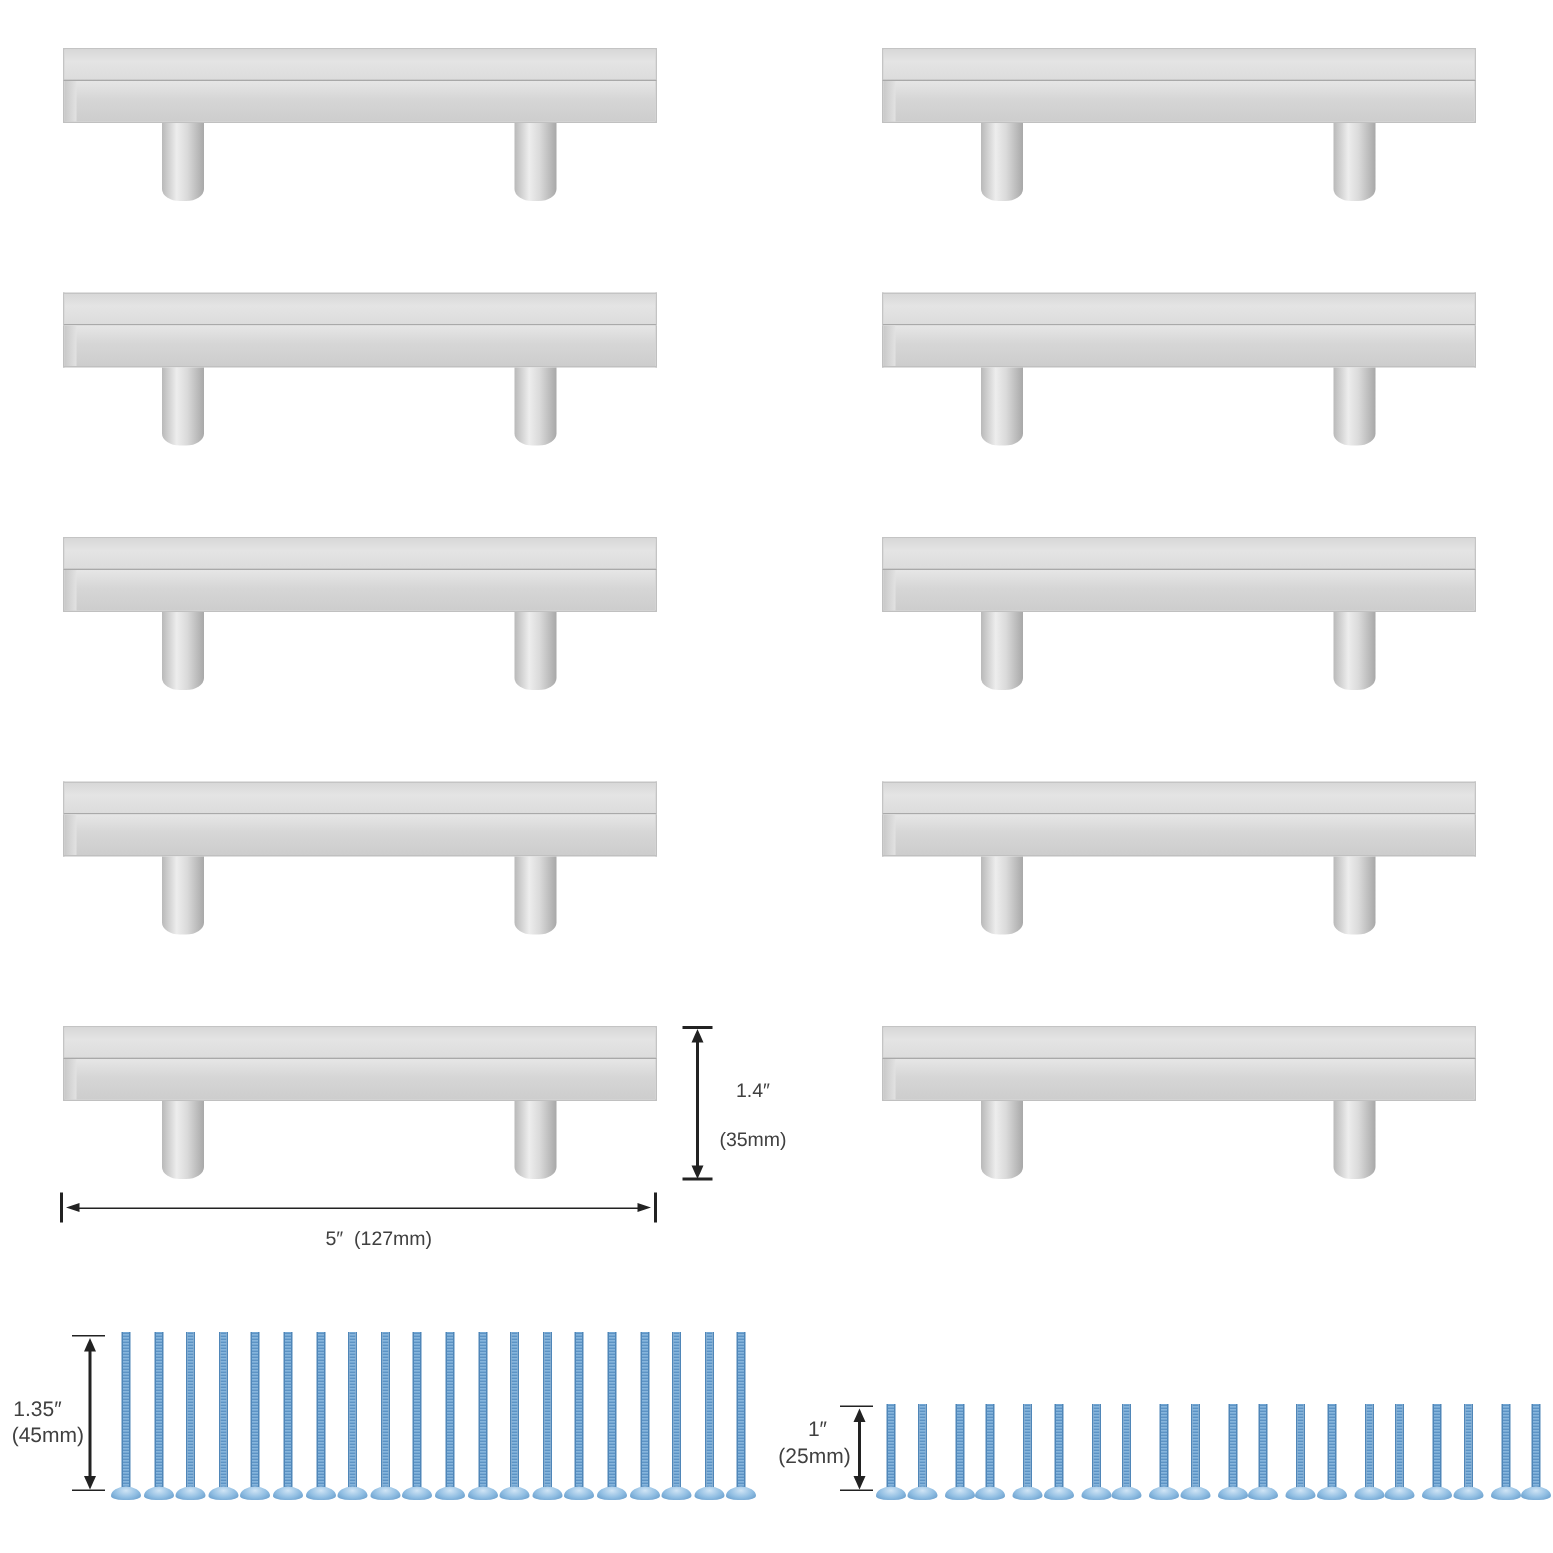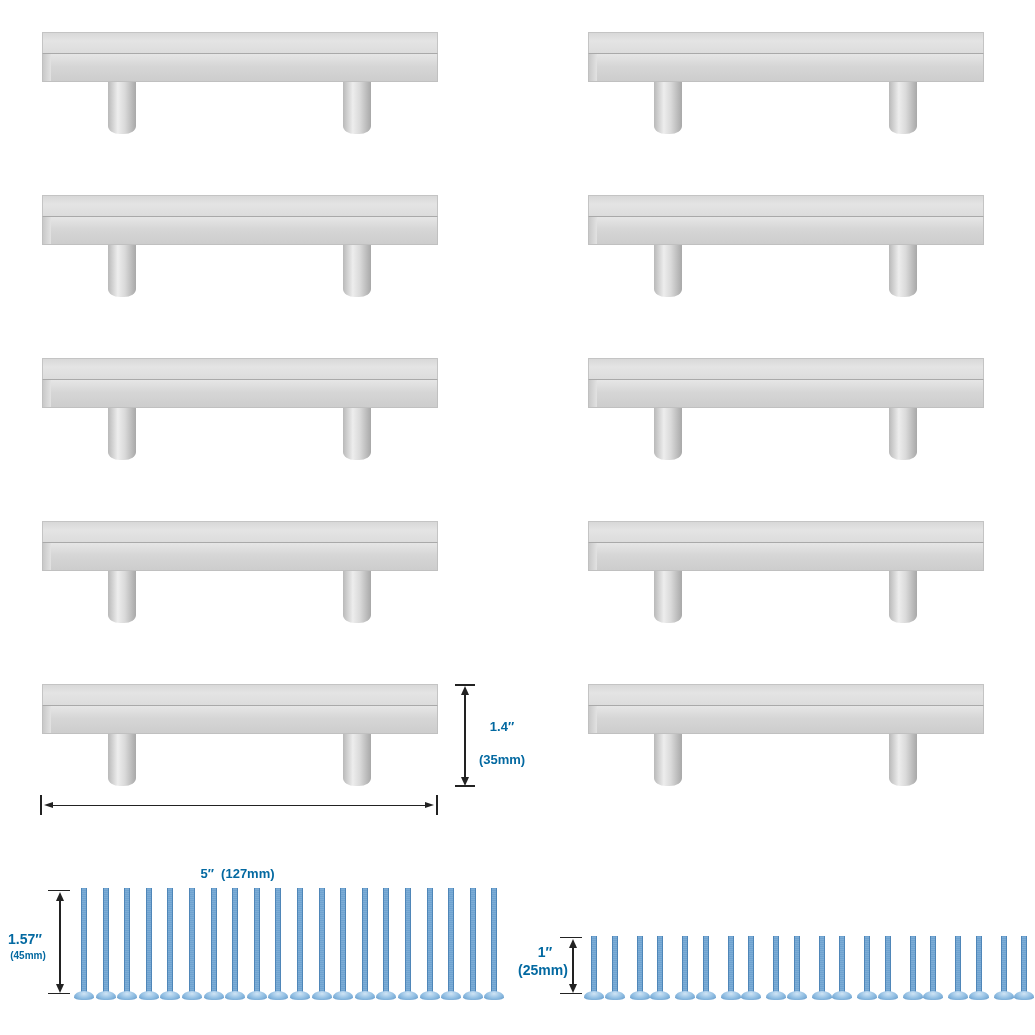--- a/index.html
+++ b/index.html
@@ -11,21 +11,21 @@
   .bar-front { position:absolute; left:0; top:22px; width:396px; height:28px;
     background:linear-gradient(180deg,#e6e6e6 0%,#d6d6d6 45%,#cdcdcd 100%);
     border:1px solid #c0c0c0; border-top:none; box-sizing:border-box; }
   .bar-front::before { content:""; position:absolute; left:0; top:0; width:8px; height:100%; background:linear-gradient(90deg,#c9c9c9,#e2e2e2); }
   .post { position:absolute; top:50px; width:28px; height:52px;
     background:linear-gradient(90deg,#b9b9b9 0%,#ededed 35%,#dadada 60%,#a8a8a8 100%);
     border-radius:0 0 12px 12px / 0 0 8px 8px; }
   .post.l { left:66px; } .post.r { left:301px; }
 
   .dim-line { position:absolute; background:#222; }
-  .dim-label { position:absolute; color:#0369a1; font-size:13px; line-height:16px; text-align:center;font-weight:bold; }
+  .dim-label { position:absolute; color:#404040; font-size:13px; line-height:16px; text-align:center; }
   .arrow-up, .arrow-down, .arrow-left, .arrow-right { position:absolute; width:0; height:0; }
   .arrow-up { border-left:4px solid transparent; border-right:4px solid transparent; border-bottom:9px solid #222; }
   .arrow-down { border-left:4px solid transparent; border-right:4px solid transparent; border-top:9px solid #222; }
   .arrow-left { border-top:3px solid transparent; border-bottom:3px solid transparent; border-right:9px solid #222; }
   .arrow-right { border-top:3px solid transparent; border-bottom:3px solid transparent; border-left:9px solid #222; }
 
   .screw { position:absolute; }
   .screw .shaft { position:absolute; left:50%; transform:translateX(-50%); width:6px; top:0; bottom:8px;
     background:repeating-linear-gradient(180deg,#7fb2dc 0px,#5d93c4 1px,#9cc6e8 2px);
     border-left:1px solid #4f86b8; border-right:1px solid #4f86b8; box-sizing:border-box; }
@@ -108,31 +108,31 @@
   <div class="dim-label" style="left:472px;top:719px;width:60px;">1.4″</div>
   <div class="dim-label" style="left:468px;top:752px;width:68px;">(35mm)</div>
 </div>
 
 <div>
   <div class="dim-line" style="left:40px;top:795px;width:2px;height:20px;"></div>
   <div class="dim-line" style="left:436px;top:795px;width:2px;height:20px;"></div>
   <div class="dim-line" style="left:50px;top:805px;width:378px;height:1px;"></div>
   <div class="arrow-left" style="left:44px;top:802px;"></div>
   <div class="arrow-right" style="left:425px;top:802px;"></div>
-  <div class="dim-label" style="left:150px;top:818px;width:175px;white-space:pre;margin-top:48px;">5″  (127mm)</div>
+  <div class="dim-label" style="left:165px;top:818px;width:175px;white-space:pre;">5″  (127mm)</div>
 </div>
 
 <div>
   <div class="dim-line" style="left:48px;top:890px;width:22px;height:1px;"></div>
   <div class="dim-line" style="left:48px;top:993px;width:22px;height:1px;"></div>
   <div class="dim-line" style="left:59px;top:898px;width:2px;height:88px;"></div>
   <div class="arrow-up" style="left:56px;top:892px;"></div>
   <div class="arrow-down" style="left:56px;top:984px;"></div>
-  <div class="dim-label" style="left:0px;top:931px;width:50px;font-size:14px;">1.57″</div>
-  <div class="dim-label" style="left:0px;top:948px;width:56px;font-size:10px;">(45mm)</div>
+  <div class="dim-label" style="left:0px;top:931px;width:50px;font-size:14px;">1.35″</div>
+  <div class="dim-label" style="left:0px;top:948px;width:56px;font-size:14px;text-align:right;">(45mm)</div>
 </div>
 <div id="long-screws">
     <div class="screw" style="left: 74px; top: 888px; width: 20px; height: 112px;">
       <div class="shaft"></div>
       <div class="head"></div>
     </div>
     <div class="screw" style="left: 95.6px; top: 888px; width: 20px; height: 112px;">
       <div class="shaft"></div>
       <div class="head"></div>
     </div>

